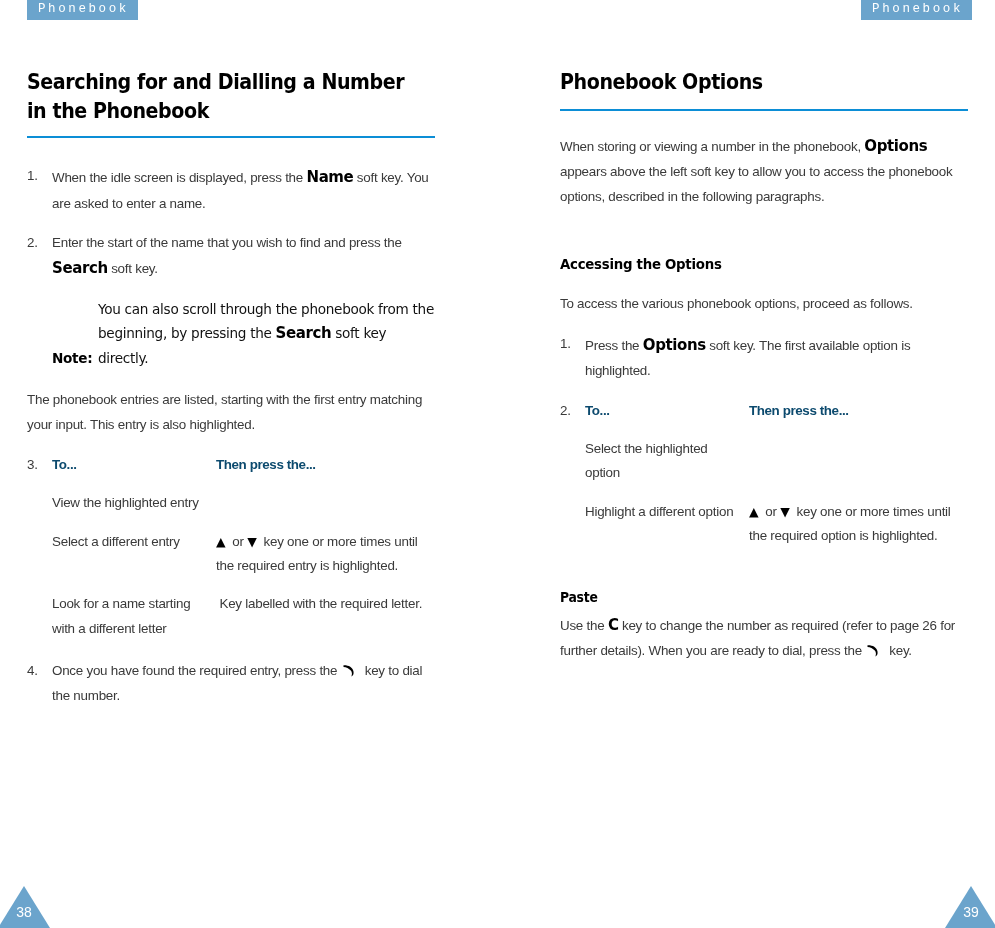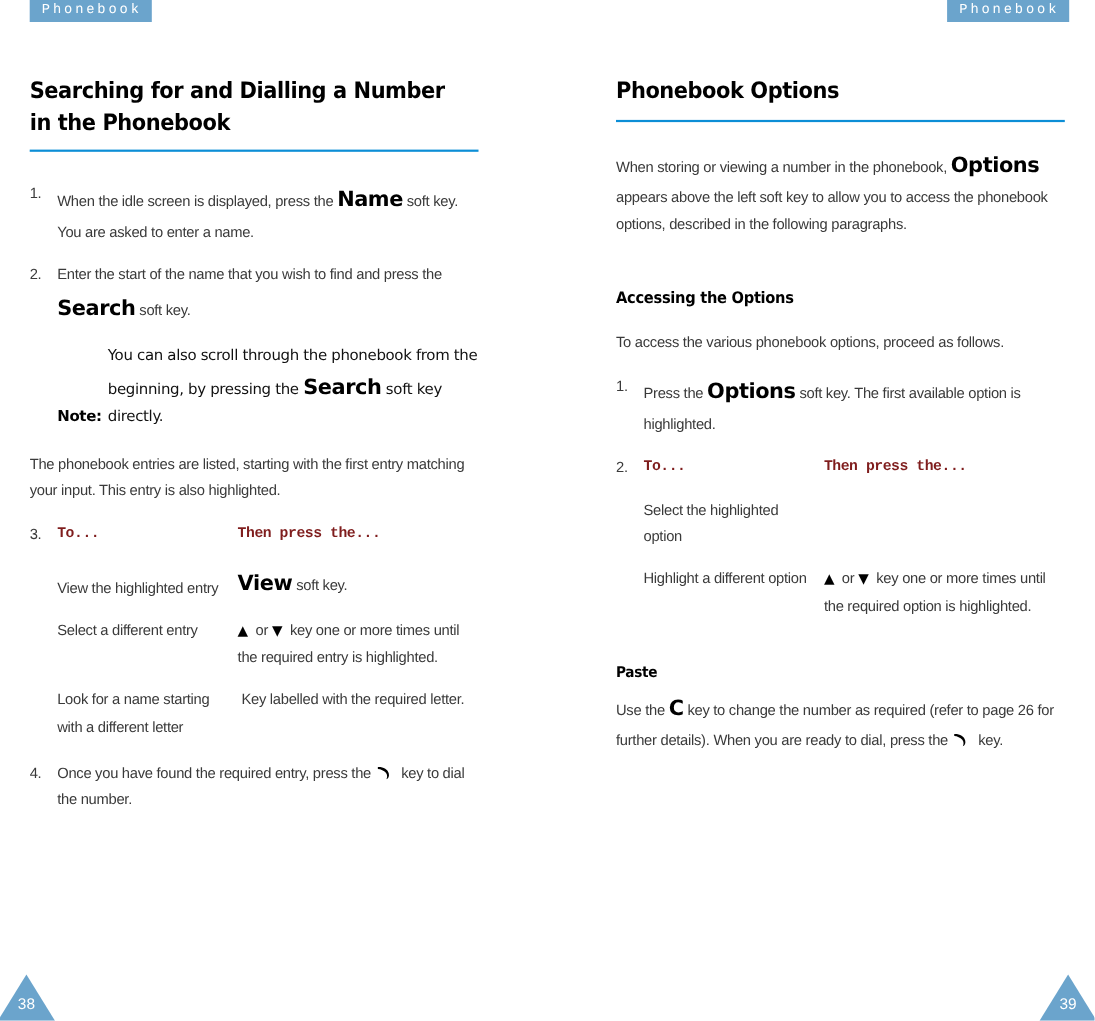--- a/index.html
+++ b/index.html
@@ -92,21 +92,21 @@
     font-size: 13.4px;
     line-height: 1.82;
     color: #3a3a3a;
     letter-spacing: -0.25px;
   }
   .body b, .body strong {
     font-family: "DejaVu Sans", sans-serif;
     font-weight: bold;
     color: #000000;
     letter-spacing: -0.4px;
-    font-size: 19px;
+    font-size: 15px;
   }
   p.para {
     margin: 0 0 16px 0;
   }
 
   
   .num-item {
     display: flex;
     margin-bottom: 15px;
   }
@@ -165,24 +165,24 @@
   }
   .tbl .tcol-a {
     flex: 0 0 156px;
     padding-right: 8px;
   }
   .tbl .tcol-b {
     flex: 1;
   }
   .tbl-head .tcol-a,
   .tbl-head .tcol-b {
-    font-family: Liberation Mono, monospace;
+    font-family: Liberation Sans, sans-serif;
     font-weight: bold;
     font-size: 13.4px;
-    color: #7f1d1d;
+    color: #0c4a6e;
     letter-spacing: -0.4px;
   }
   .tbl-wrap {
     display: flex;
   }
   .tbl-wrap .num {
     width: 25px;
     flex: 0 0 25px;
     font-family: "Liberation Sans", sans-serif;
     font-size: 13.4px;
@@ -271,21 +271,20 @@
     <div class="tbl-wrap">
       <div class="num">3.</div>
       <div class="tbl">
         <div class="trow tbl-head">
           <div class="tcol-a">To...</div>
           <div class="tcol-b">Then press the...</div>
         </div>
 
         <div class="trow" style="margin-top:12px;align-items:flex-end;">
           <div class="tcol-a">View the highlighted entry</div>
-          <div class="tcol-b"><b>View</b><span> soft key.</span></div>
         </div>
 
         <div class="trow">
           <div class="tcol-a">Select a different entry</div>
           <div class="tcol-b"><span class="glyph">▲</span>&nbsp; <span>or</span> <span class="glyph">▼</span>&nbsp; <span>key one or more times until the required entry is highlighted.</span></div>
         </div>
 
         <div class="trow">
           <div class="tcol-a">Look for a name starting with a different letter</div>
           <div class="tcol-b">&nbsp;<span>Key labelled with the required letter.</span></div>

